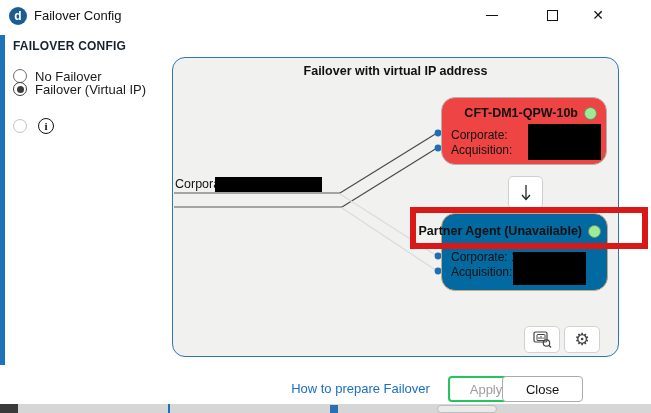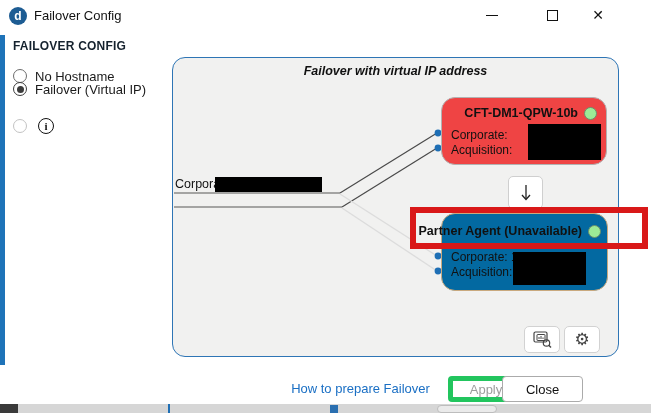--- a/index.html
+++ b/index.html
@@ -34,21 +34,21 @@
   .radio.disabled { border-color:#c3c3c3; }
   .radio-label { font-size:13px; color:#1a1a1a; }
   .radio-label.disabled { color:#aaaaaa; }
   .info-icon { width:16px; height:16px; border-radius:50%; border:1.7px solid #111; margin-left:3px;
     display:flex; align-items:center; justify-content:center;
     font-family:"Liberation Serif", serif; font-weight:bold; font-size:11px; color:#111; cursor:pointer; }
   
   .panel { position:absolute; left:172px; top:57px; width:447px; height:300px;
     background:#f1f1f0; border:1.5px solid #2e75b5; border-radius:13px; }
   .panel-title { position:absolute; left:172px; top:64px; width:447px; text-align:center;
-    font-size:12.5px; font-weight:bold; color:#111;font-style:italic; }
+    font-size:12.5px; font-weight:bold; color:#111; }
   svg.lines { position:absolute; left:0; top:0; width:651px; height:413px; pointer-events:none; z-index:1; }
   
   .nodebox { position:absolute; z-index:2; border-radius:14px; }
   .local-box { left:441px; top:97px; width:166px; height:68px; background:#ef4444; border:1.2px solid #b2b2b2; }
   .partner-box { left:441px; top:213px; width:167px; height:78px; background:#0369a1; border:1.2px solid #c9a97e; }
   .node-title { position:absolute; right:9px; display:flex; align-items:center; gap:6px;
     font-size:12.5px; font-weight:bold; color:#111; white-space:nowrap; }
   .local-box .node-title { top:8px; }
   .partner-box .node-title { top:10px; right:6px; }
   .status-dot { width:13px; height:13px; border-radius:50%; background:#9ceb96; border:1.4px solid #6c8f6c; flex:0 0 auto; }
@@ -75,21 +75,21 @@
   .toolbtn { position:absolute; z-index:2; width:36px; height:27px; background:#fff;
     border:1px solid #d2d2d2; border-radius:5px; cursor:pointer;
     display:flex; align-items:center; justify-content:center; }
   .tb-report { left:524px; top:326px; }
   .tb-gear { left:564px; top:326px; font-size:17px; color:#444; line-height:1; }
   
   .help-link { position:absolute; left:283px; top:381px; width:155px; text-align:center;
     font-size:13px; color:#1a6fc4; cursor:pointer; background:none; border:none; }
   .footer-btn { position:absolute; top:376px; height:26px; border-radius:4px; background:#fff;
     font-size:13px; font-family:"Liberation Sans", sans-serif; cursor:pointer; }
-  .apply-btn { left:448px; width:76px; border:5px solid #22c55e; color:#9d9d9d; }
+  .apply-btn { left:448px; width:76px; border:2px solid #22c55e; color:#9d9d9d; }
   .close-btn { left:502px; width:81px; border:1px solid #ababab; color:#111; }
   
   .taskbar { position:absolute; left:0; top:404px; width:651px; height:9px; background:#d6d6d6; }
   .tb-dark { position:absolute; left:0; top:0; width:18px; height:9px; background:#3a3a3a; }
   .tb-line { position:absolute; left:168px; top:0; width:2px; height:9px; background:#1f6fb5; }
   .tb-sq { position:absolute; left:330px; top:1px; width:8px; height:8px; background:#2a6fb0; }
   .tb-pill { position:absolute; left:437px; top:1px; width:60px; height:8px; background:#eaeaea;
     border:1px solid #bdbdbd; border-radius:4px; }
 </style>
 </head>
@@ -109,21 +109,21 @@
     <button class="winbtn btn-close">
       <span class="glyph-close">✕</span>
     </button>
   </div>
 
   <div class="accent-bar"></div>
   <div class="sb-heading">FAILOVER CONFIG</div>
 
   <div class="radio-row r1">
     <span class="radio"></span>
-    <span class="radio-label">No Hostname</span>
+    <span class="radio-label">No Failover</span>
   </div>
   <div class="radio-row r2">
     <span class="radio selected"></span>
     <span class="radio-label">Failover (Virtual IP)</span>
   </div>
   <div class="radio-row r3">
     <span class="radio disabled"></span>
     <span class="info-icon">i</span>
   </div>
 

